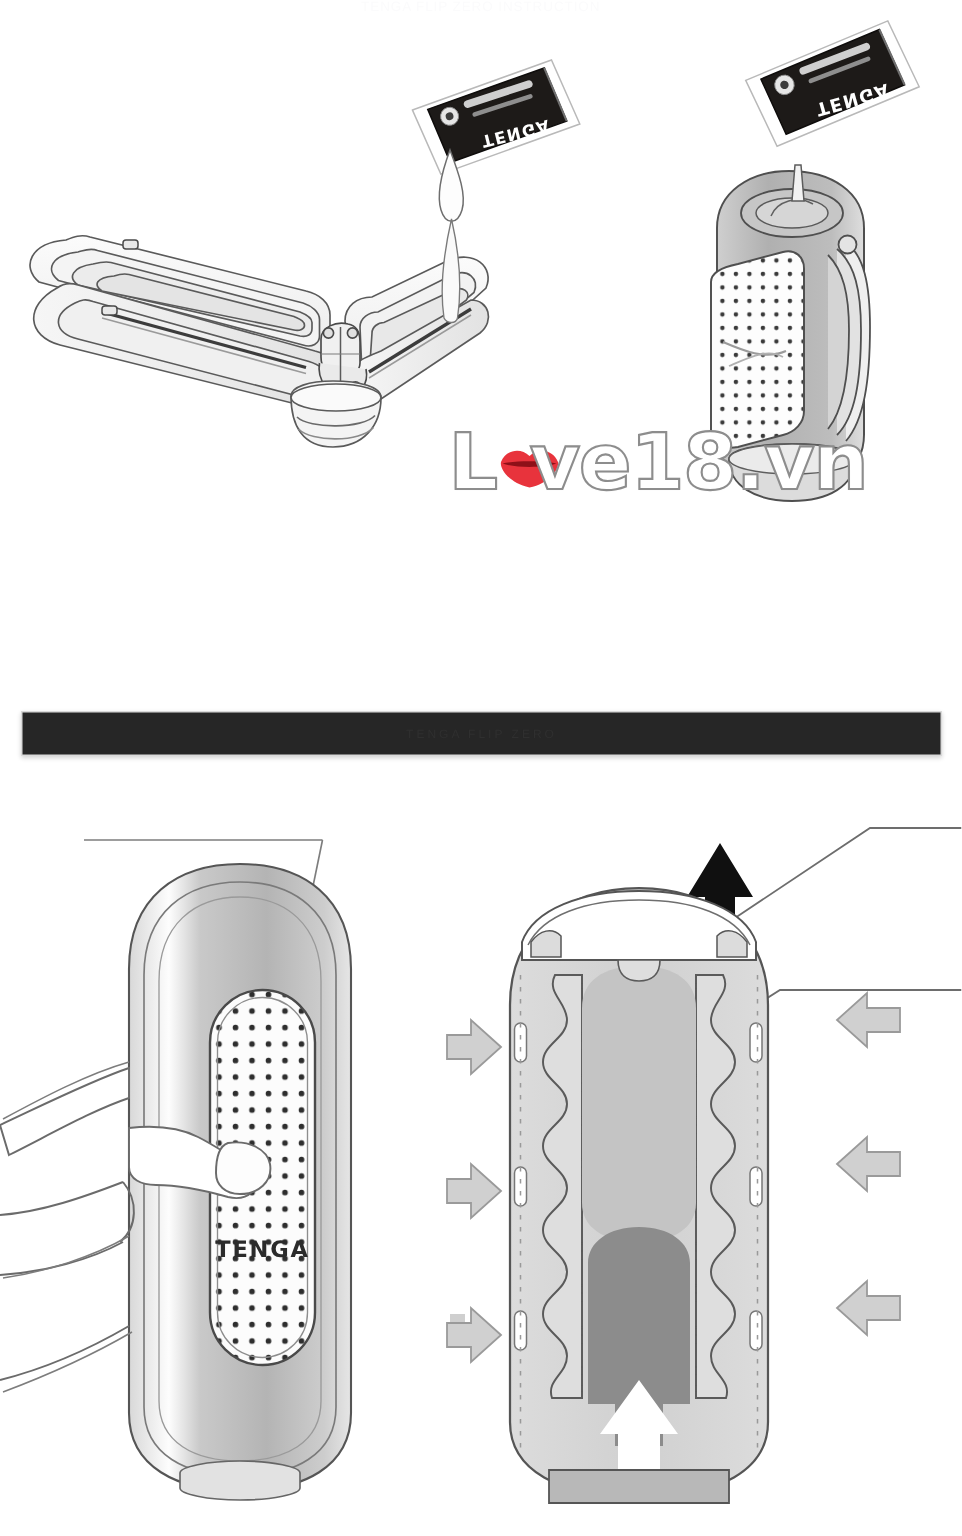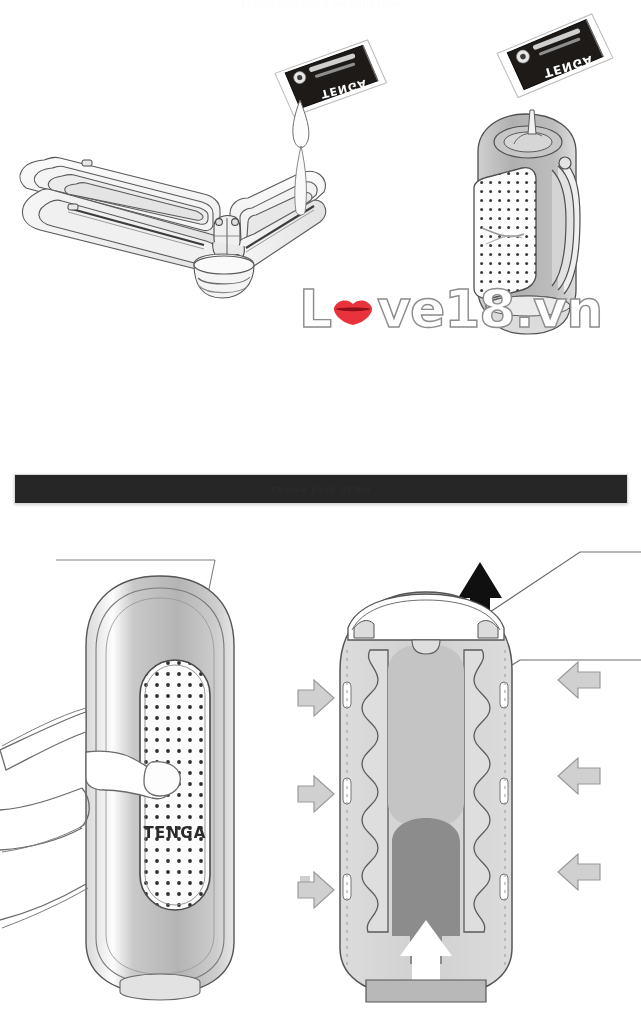--- a/index.html
+++ b/index.html
@@ -241,21 +241,21 @@
     </div>
 
   </div>
 
   <div class="watermark">
     <div class="wm-text">L</div>
     <svg class="wm-lips" viewBox="0 0 40 26">
       <path d="M20,4 C14,-2 4,0 1,8 C0,12 6,22 20,25 C34,22 40,12 39,8 C36,0 26,-2 20,4 Z" fill="#e8333c"></path>
       <path d="M2,9 C10,7 30,7 38,9 C30,12 10,12 2,9 Z" fill="#8e1018"></path>
     </svg>
-    <div class="wm-text" style="left:78px;text-align:right;">ve18.vn</div>
+    <div class="wm-text" style="left:54px;text-align:right;">ve18.vn</div>
   </div>
 
   <div class="divider-band">
     <div class="divider-band-text">TENGA FLIP ZERO</div>
   </div>
 
   <div class="sec-bottom">
 
     <div class="art" style="left:0px;top:45px;">
       <svg width="320" height="470" viewBox="0 0 320 470">

